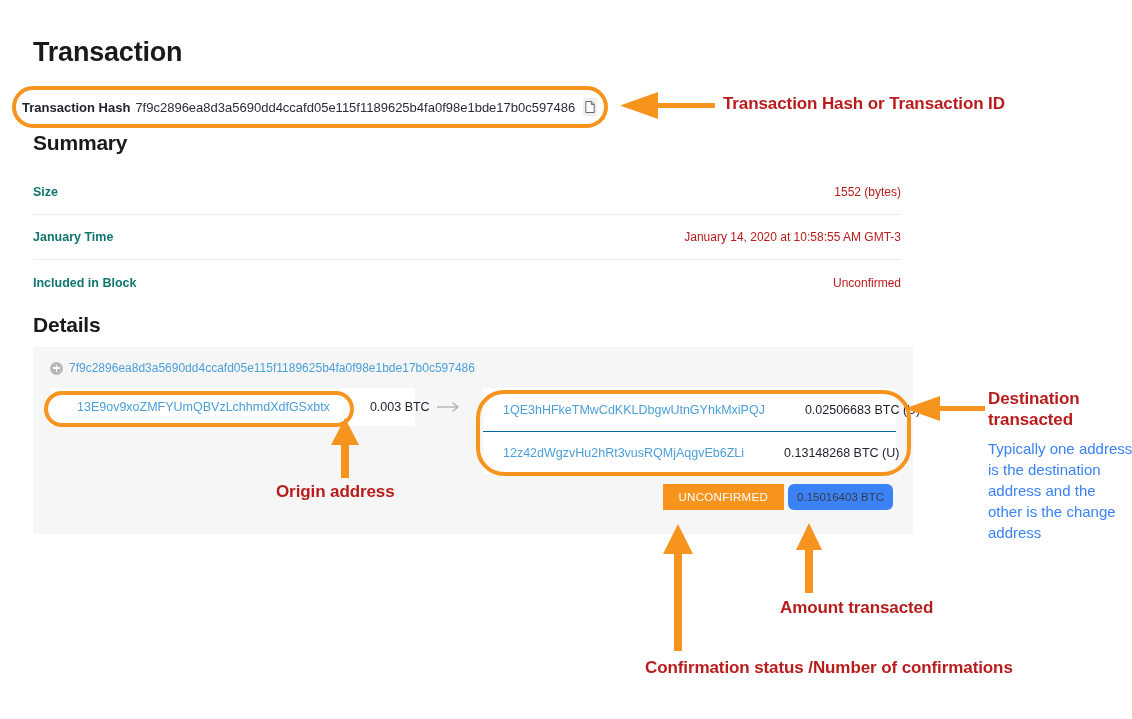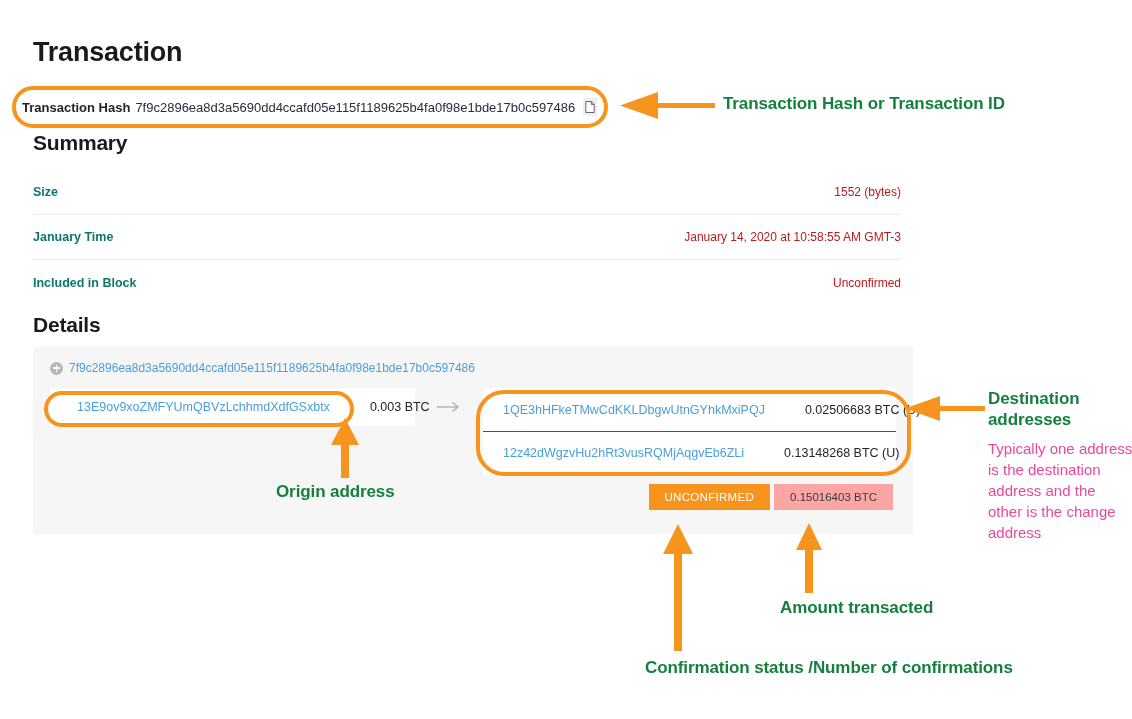--- a/index.html
+++ b/index.html
@@ -170,40 +170,40 @@
     background: #f7941e;
     color: #ffffff;
     font-size: 11.5px;
     padding: 0 16px;
     height: 26px;
     display: flex; align-items: center; justify-content: center;
     letter-spacing: 0.3px;
     cursor: pointer;
   }
   #badge-amount {
-    background: #fca5a5;
+    background: #3b82f6;
     color: #3a3a45;
     font-size: 11.5px;
-    padding: 0 16px;
+    padding: 0 9px;
     height: 26px;
-    display: flex; align-items: center; justify-content: center;
+    display: flex; align-items: center; justify-content: center; border-radius: 6px;
   }
 
   
   .anno-text {
     position: absolute;
-    color: #15803d;
+    color: #b91c1c;
     font-weight: bold;
     font-size: 17px;
     letter-spacing: -0.1px;
     white-space: nowrap;
   }
   .anno-sub {
     position: absolute;
-    color: #ec4899;
+    color: #3b82f6;
     font-size: 15px;
     line-height: 21px;
     font-weight: normal;
     width: 145px;
     white-space: normal;
   }
   #anno-txhash { left: 723px; top: 94px; }
   #anno-origin { left: 276px; top: 482px; }
   #anno-dest-title { left: 988px; top: 388px; width: 140px; white-space: normal; line-height: 21px; }
   #anno-dest-body { left: 988px; top: 438px; }
@@ -322,18 +322,18 @@
     </g>
 
     <g fill="#f7941e">
       <rect x="674" y="551" width="8" height="100"></rect>
       <polygon points="678,524 663,554 693,554"></polygon>
     </g>
   </svg>
 
   <div class="anno-text" id="anno-txhash">Transaction Hash or Transaction ID</div>
   <div class="anno-text" id="anno-origin">Origin address</div>
-  <div class="anno-text" id="anno-dest-title">Destination addresses</div>
+  <div class="anno-text" id="anno-dest-title">Destination transacted</div>
   <div class="anno-sub" id="anno-dest-body">Typically one address is the destination address and the other is the change address</div>
   <div class="anno-text" id="anno-amount">Amount transacted</div>
   <div class="anno-text" id="anno-confirm">Confirmation status /Number of confirmations</div>
 
 </div>
 
 </body></html>

